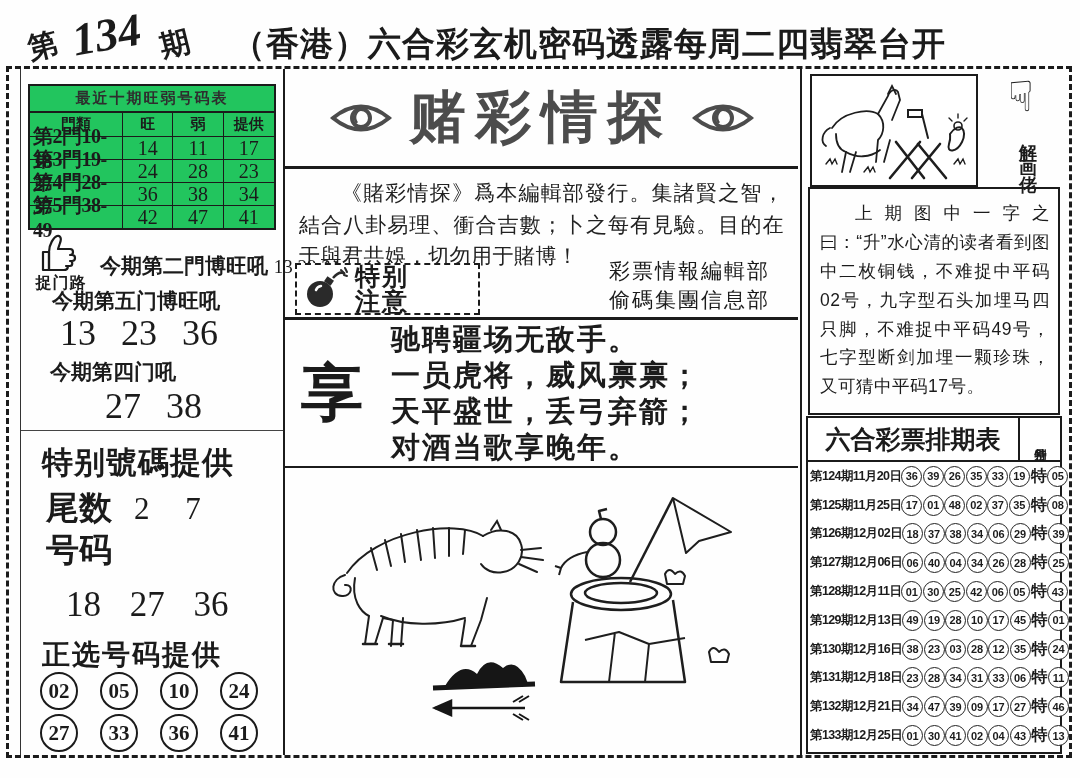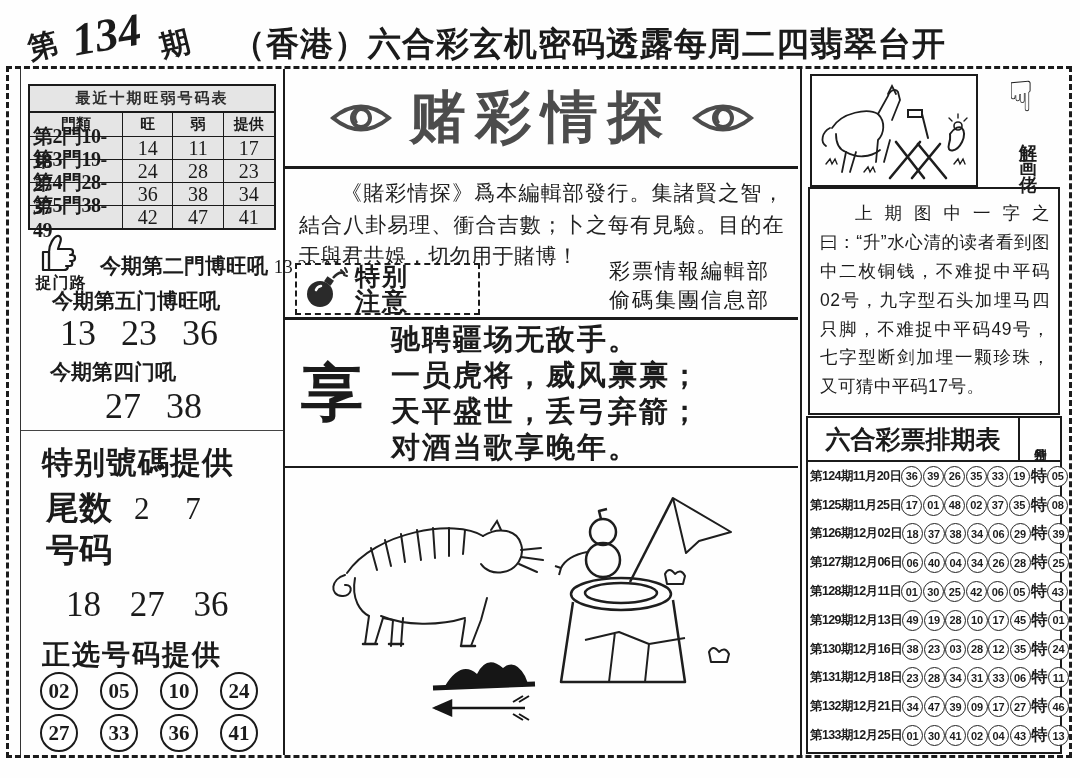--- a/index.html
+++ b/index.html
@@ -18,21 +18,21 @@
   #main-title { left:232px; top:22px; font-size:33px; font-weight:bold; letter-spacing:1px; }
 
   
   #frame { left:6px; top:66px; width:1066px; height:692px; border:3px dashed #1b1b1b; }
   .vline { width:0; border-left:2px solid #1b1b1b; }
   #div-left-inner { left:20px; top:69px; height:686px; border-left:1.5px solid #333; }
   #div-left-mid { left:283px; top:69px; height:686px; }
   #div-mid-right { left:800px; top:69px; height:686px; }
 
   
-  #hot-table { left:28px; top:84px; width:248px; border:2px solid #1b1b1b; background:#e5e5e5; }
+  #hot-table { left:28px; top:84px; width:248px; border:2px solid #1b1b1b; background:#22c55e; }
   #hot-table .t-title { text-align:center; font-weight:bold; font-size:15px; letter-spacing:2px; padding:3px 0; border-bottom:2px solid #1b1b1b; color:#2e2e2e;}
   .t-row { display:flex; border-bottom:1.5px solid #1b1b1b; }
   .t-row:last-child { border-bottom:none; }
   .t-c { border-right:1.5px solid #1b1b1b; display:flex; align-items:center; justify-content:center; }
   .t-c:last-child { border-right:none; }
   .t-c0 { width:96px; } .t-c1,.t-c2,.t-c3 { width:52px; }
   .t-head .t-c { font-weight:bold; font-size:15px; padding:2px 0; }
   .t-data .t-c0 { font-weight:bold; font-size:12px; letter-spacing:-0.5px; justify-content:flex-start; padding-left:3px;}
   .t-data .t-c { font-family:"Liberation Serif",serif; font-size:20px; height:22px; }
 

